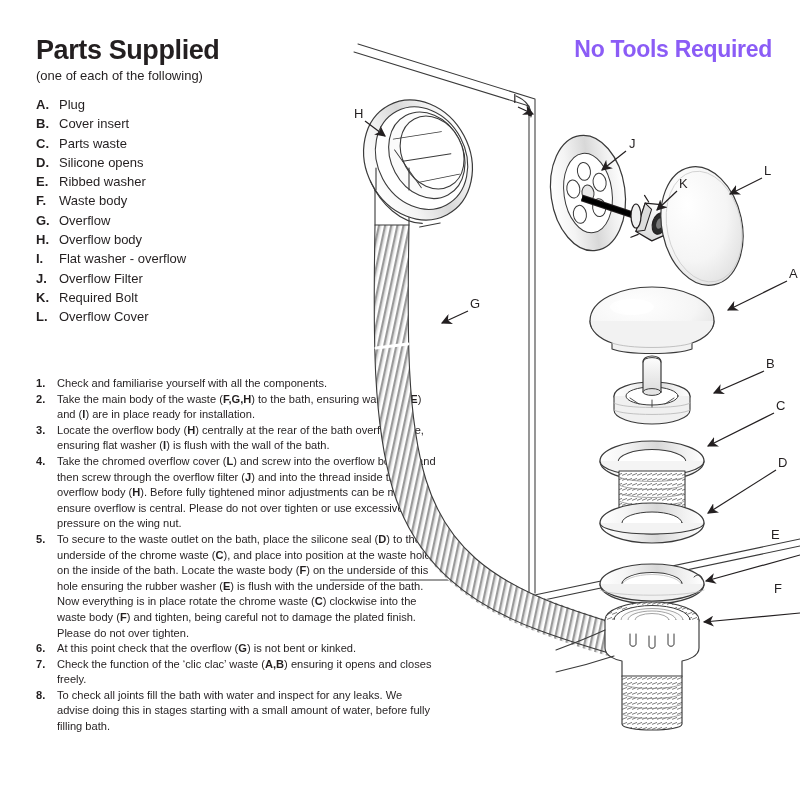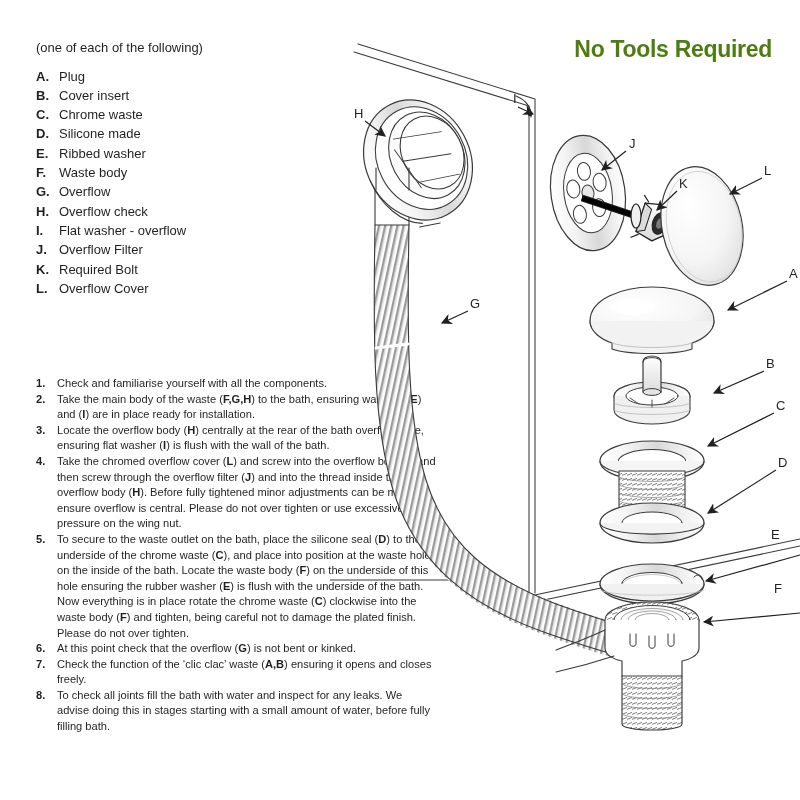--- a/index.html
+++ b/index.html
@@ -82,73 +82,74 @@
   }
   #assembly-steps b { font-weight: bold; margin-top: 12px; }
 
   
   #tools-heading {
     position: absolute;
     right: 28px; top: 36px;
     font-size: 23px;
     font-weight: bold;
     letter-spacing: -0.3px;
-    color: #4d7c0f;
+    color: #8b5cf6;
   }
 
   
   #diagram {
     position: absolute;
     left: 330px; top: 18px;
     width: 470px; height: 720px;
   }
   #diagram svg { display: block; }
   .lbl {
     font-family: "Liberation Sans", sans-serif;
     font-size: 13px;
     fill: #231f20;
   }
 </style>
 </head>
 <body>
 
 <div id="parts-panel">
+  <h1 class="h1">Parts Supplied</h1>
   <div class="subtitle">(one of each of the following)</div>
   <ul id="parts-list">
       <li>
         <span class="pl-letter">A.</span>
         <span class="pl-name">Plug</span>
       </li>
       <li>
         <span class="pl-letter">B.</span>
         <span class="pl-name">Cover insert</span>
       </li>
       <li>
         <span class="pl-letter">C.</span>
-        <span class="pl-name">Chrome waste</span>
+        <span class="pl-name">Parts waste</span>
       </li>
       <li>
         <span class="pl-letter">D.</span>
-        <span class="pl-name">Silicone made</span>
+        <span class="pl-name">Silicone opens</span>
       </li>
       <li>
         <span class="pl-letter">E.</span>
         <span class="pl-name">Ribbed washer</span>
       </li>
       <li>
         <span class="pl-letter">F.</span>
         <span class="pl-name">Waste body</span>
       </li>
       <li>
         <span class="pl-letter">G.</span>
         <span class="pl-name">Overflow</span>
       </li>
       <li>
         <span class="pl-letter">H.</span>
-        <span class="pl-name">Overflow check</span>
+        <span class="pl-name">Overflow body</span>
       </li>
       <li>
         <span class="pl-letter">I.</span>
         <span class="pl-name">Flat washer - overflow</span>
       </li>
       <li>
         <span class="pl-letter">J.</span>
         <span class="pl-name">Overflow Filter</span>
       </li>
       <li>

